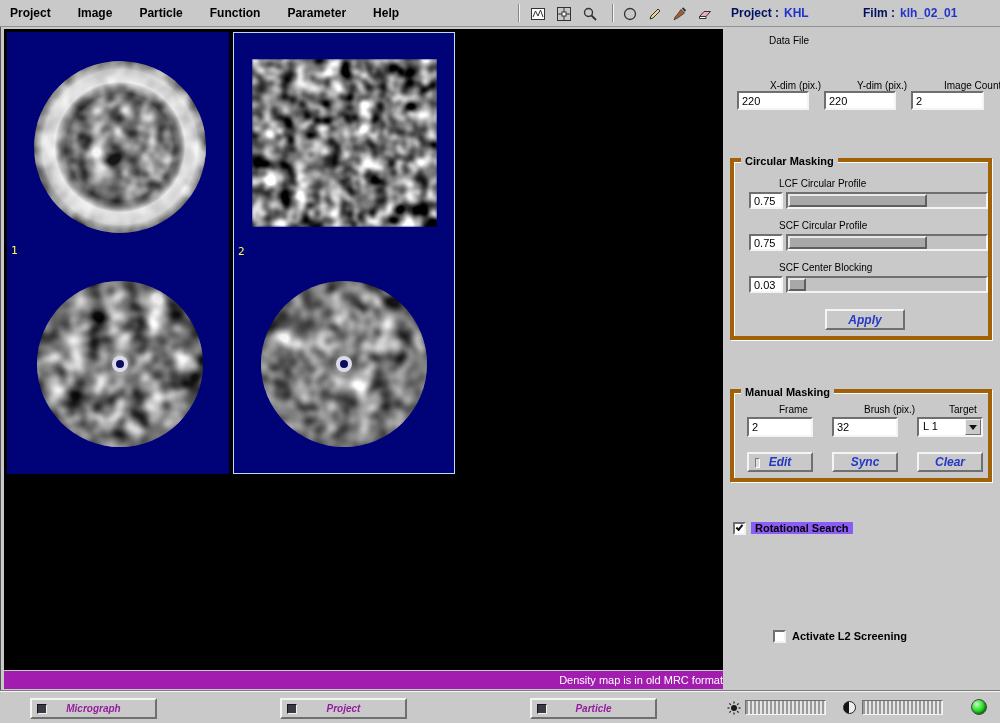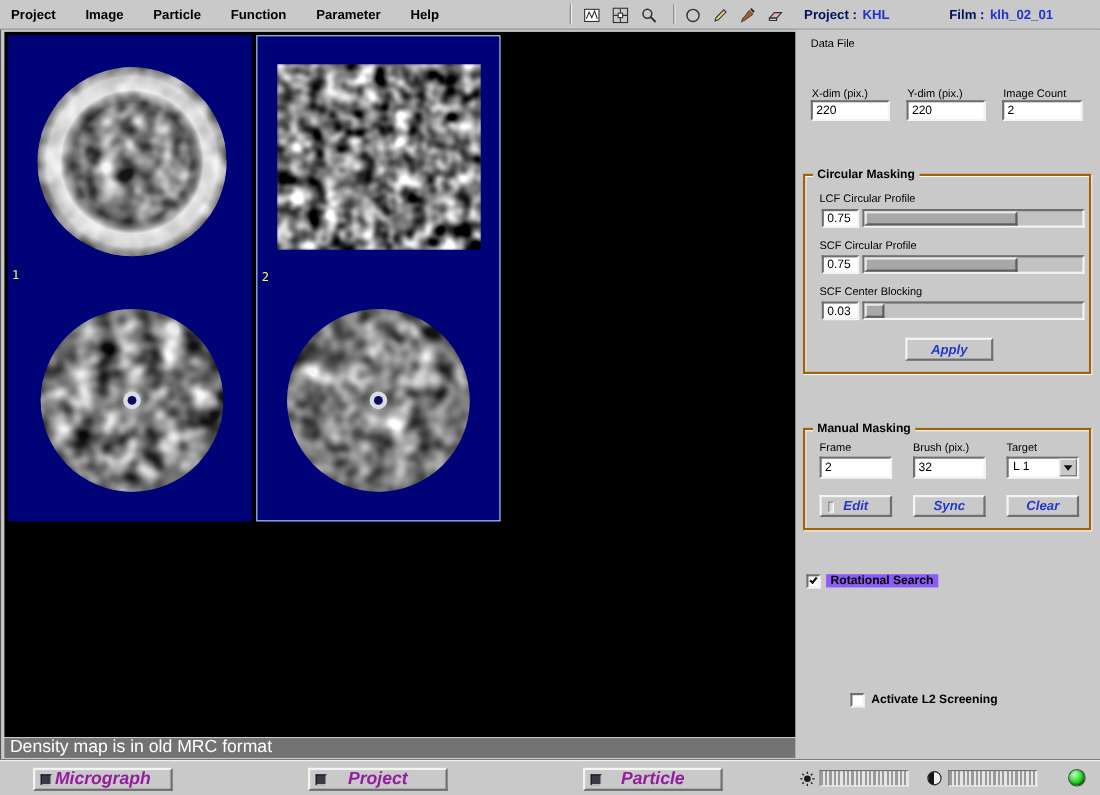--- a/index.html
+++ b/index.html
@@ -21,29 +21,29 @@
   .pf-label { color:#00115e; }
   .pf-value { color:#2233cc; }
   
   .canvas { position:absolute; left:4px; top:29px; width:719px; height:641px; background:#000; }
   .frame { position:absolute; top:3px; width:222px; height:442px; background:#000277; }
   #frame1 { left:3px; }
   #frame2 { left:229px; border:1px solid #b9ddf2; }
   .frame svg.fimg { position:absolute; left:0; top:0; }
   .frame-num { position:absolute; left:4px; top:212px; color:#ffff4f; font-size:11px;
                font-family:"DejaVu Sans Mono", monospace; z-index:2; }
-  .statusbar { position:absolute; left:4px; top:671px; width:719px; height:18px; background:#737373;
-               color:#fff; font-size:16px; line-height:18px; padding-left:5px; }
+  .statusbar { position:absolute; left:4px; top:671px; width:719px; height:18px; background:#a21caf;
+               color:#fff; font-size:11px; line-height:18px; padding-left:5px;text-align:right; }
   
   .panel { position:absolute; left:725px; top:27px; width:275px; height:664px; background:#c9c9c9; }
-  .slabel { position:absolute; font-size:10px; white-space:nowrap; }
+  .slabel { position:absolute; font-size:10px; white-space:nowrap;margin-left:32px; }
   .tfield { position:absolute; background:#fff; border:2px solid; border-color:#6f6f6f #f4f4f4 #f4f4f4 #6f6f6f;
             font-family:"Liberation Sans", sans-serif; font-size:11px; padding:0 3px; color:#000; outline:none; }
   .tfield.gray { background:#d9d9d9; }
-  .group { position:absolute; border:2px solid #a16207;
+  .group { position:absolute; border:4px solid #a16207;
            box-shadow: 1px 1px 0 rgba(255,255,255,.95), inset 1px 1px 0 rgba(255,255,255,.95); }
   .group-title { position:absolute; top:-7px; left:7px; background:#c9c9c9; padding:0 4px;
                  font-size:11px; font-weight:bold; white-space:nowrap; z-index:2; }
   .slider { position:absolute; height:17px; background:#c2c2c2; border:2px solid; border-color:#6f6f6f #f4f4f4 #f4f4f4 #6f6f6f; }
   .thumb { position:absolute; left:0; top:0; height:100%; background:#a8a8a8; border:2px solid;
            border-color:#e9e9e9 #5f5f5f #5f5f5f #e9e9e9; }
   .thumb.wide { width:70%; } .thumb.tiny { width:9%; }
   .btn3d { position:absolute; background:#c9c9c9; border:2px solid; border-color:#f4f4f4 #6f6f6f #6f6f6f #f4f4f4;
            display:flex; align-items:center; justify-content:center; cursor:default; }
   .btn-blue { color:#2438c8; font-size:12px; font-weight:bold; font-style:italic; }
@@ -58,21 +58,21 @@
   .dd-text { position:absolute; left:4px; top:1px; font-size:11px; }
   .dd-btn { position:absolute; right:0; top:0; width:16px; height:100%; background:#c9c9c9;
             border:1px solid; border-color:#f4f4f4 #6f6f6f #6f6f6f #f4f4f4; display:flex; align-items:center; justify-content:center; }
   .dd-arrow { width:0; height:0; border-left:4px solid transparent; border-right:4px solid transparent; border-top:5px solid #111; }
   
   .bottombar { position:absolute; left:0; top:691px; width:1000px; height:32px; background:#c9c9c9;
                border-top:1px solid #f4f4f4; box-shadow:0 -1px 0 #7a7a7a; }
   .bb-btn { top:6px; width:127px; height:21px; }
   .bb-ind { position:absolute; left:5px; top:4px; width:10px; height:10px; background:#3a3a44;
             border:1px solid; border-color:#15151c #f0f0f0 #f0f0f0 #15151c; }
-  .btn-purple { color:#931d9e; font-size:16px; font-weight:bold; font-style:italic; }
+  .btn-purple { color:#931d9e; font-size:10px; font-weight:bold; font-style:italic; }
   .ribbed { position:absolute; top:8px; width:81px; height:15px; border:1px solid; border-color:#6f6f6f #f4f4f4 #f4f4f4 #6f6f6f;
             background:repeating-linear-gradient(90deg,#9a9a9a 0px,#9a9a9a 2px,#e6e6e6 2px,#e6e6e6 4px); }
   .contrast-icon { position:absolute; left:843px; top:9px; width:13px; height:13px; border-radius:50%;
                    border:1px solid #222; background:linear-gradient(90deg,#151515 50%,#efefef 50%); }
   .led { position:absolute; left:971px; top:7px; width:16px; height:16px; border-radius:50%;
          background:radial-gradient(circle at 35% 30%, #b8ffb8, #1cd41c 55%, #058a05);
          border:1px solid #444; box-shadow: inset -1px -1px 2px rgba(0,0,0,.45); }
   .sun-icon { position:absolute; left:727px; top:9px; }
 </style>
 </head>

